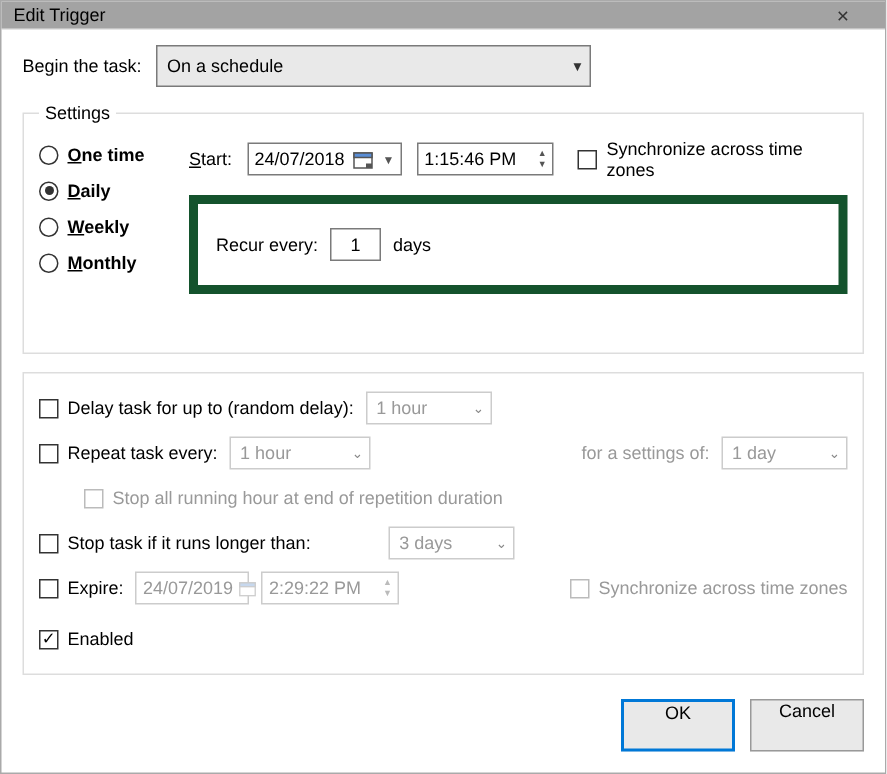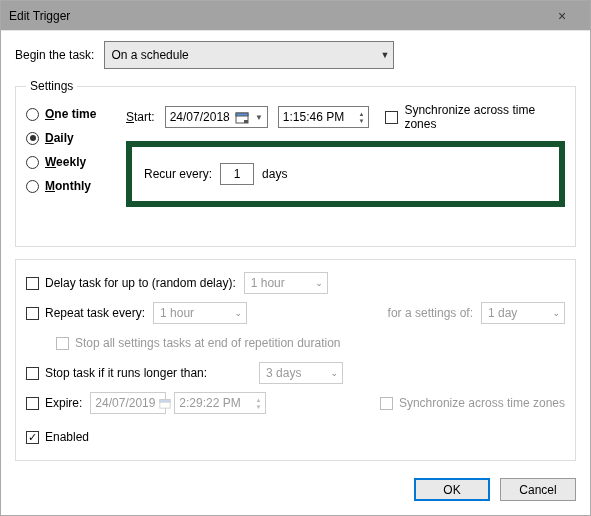--- a/index.html
+++ b/index.html
@@ -213,25 +213,25 @@
     border-color: #ccc; color: #999;
   }
   .footer {
     display: flex;
     justify-content: flex-end;
     gap: 10px;
     padding: 8px 14px 14px 0;
   }
   .btn {
     width: 76px;
-    height: 23px;
+    height: 35px;
     border: 1px solid #999;
     background: #e9e9e9;
     display: flex;
-    align-items: center;
+    align-items: flex-start;
     justify-content: center;
   }
   .btn.primary {
     border: 2px solid #0078d7;
   }
   .spacer-flex { flex: 1; }
 </style>
 </head>
 <body>
 
@@ -339,21 +339,21 @@
         <span class="grayed adv-label">for a settings of:</span>
         <div class="combo disabled">
           <span>1 day</span>
           <span class="dd">⌄</span>
         </div>
       </div>
 
       <div class="adv-row indent">
         <div class="chk-row grayed">
           <span class="checkbox disabled"></span>
-          <span class="adv-label">Stop all settings tasks at end of repetition duration</span>
+          <span class="adv-label">Stop all running hour at end of repetition duration</span>
         </div>
       </div>
 
       <div class="adv-row">
         <div class="chk-row">
           <span class="checkbox"></span>
           <span class="adv-label">Stop task if it runs longer than:</span>
         </div>
         <div style="width:36px"></div>
         <div class="combo disabled">

